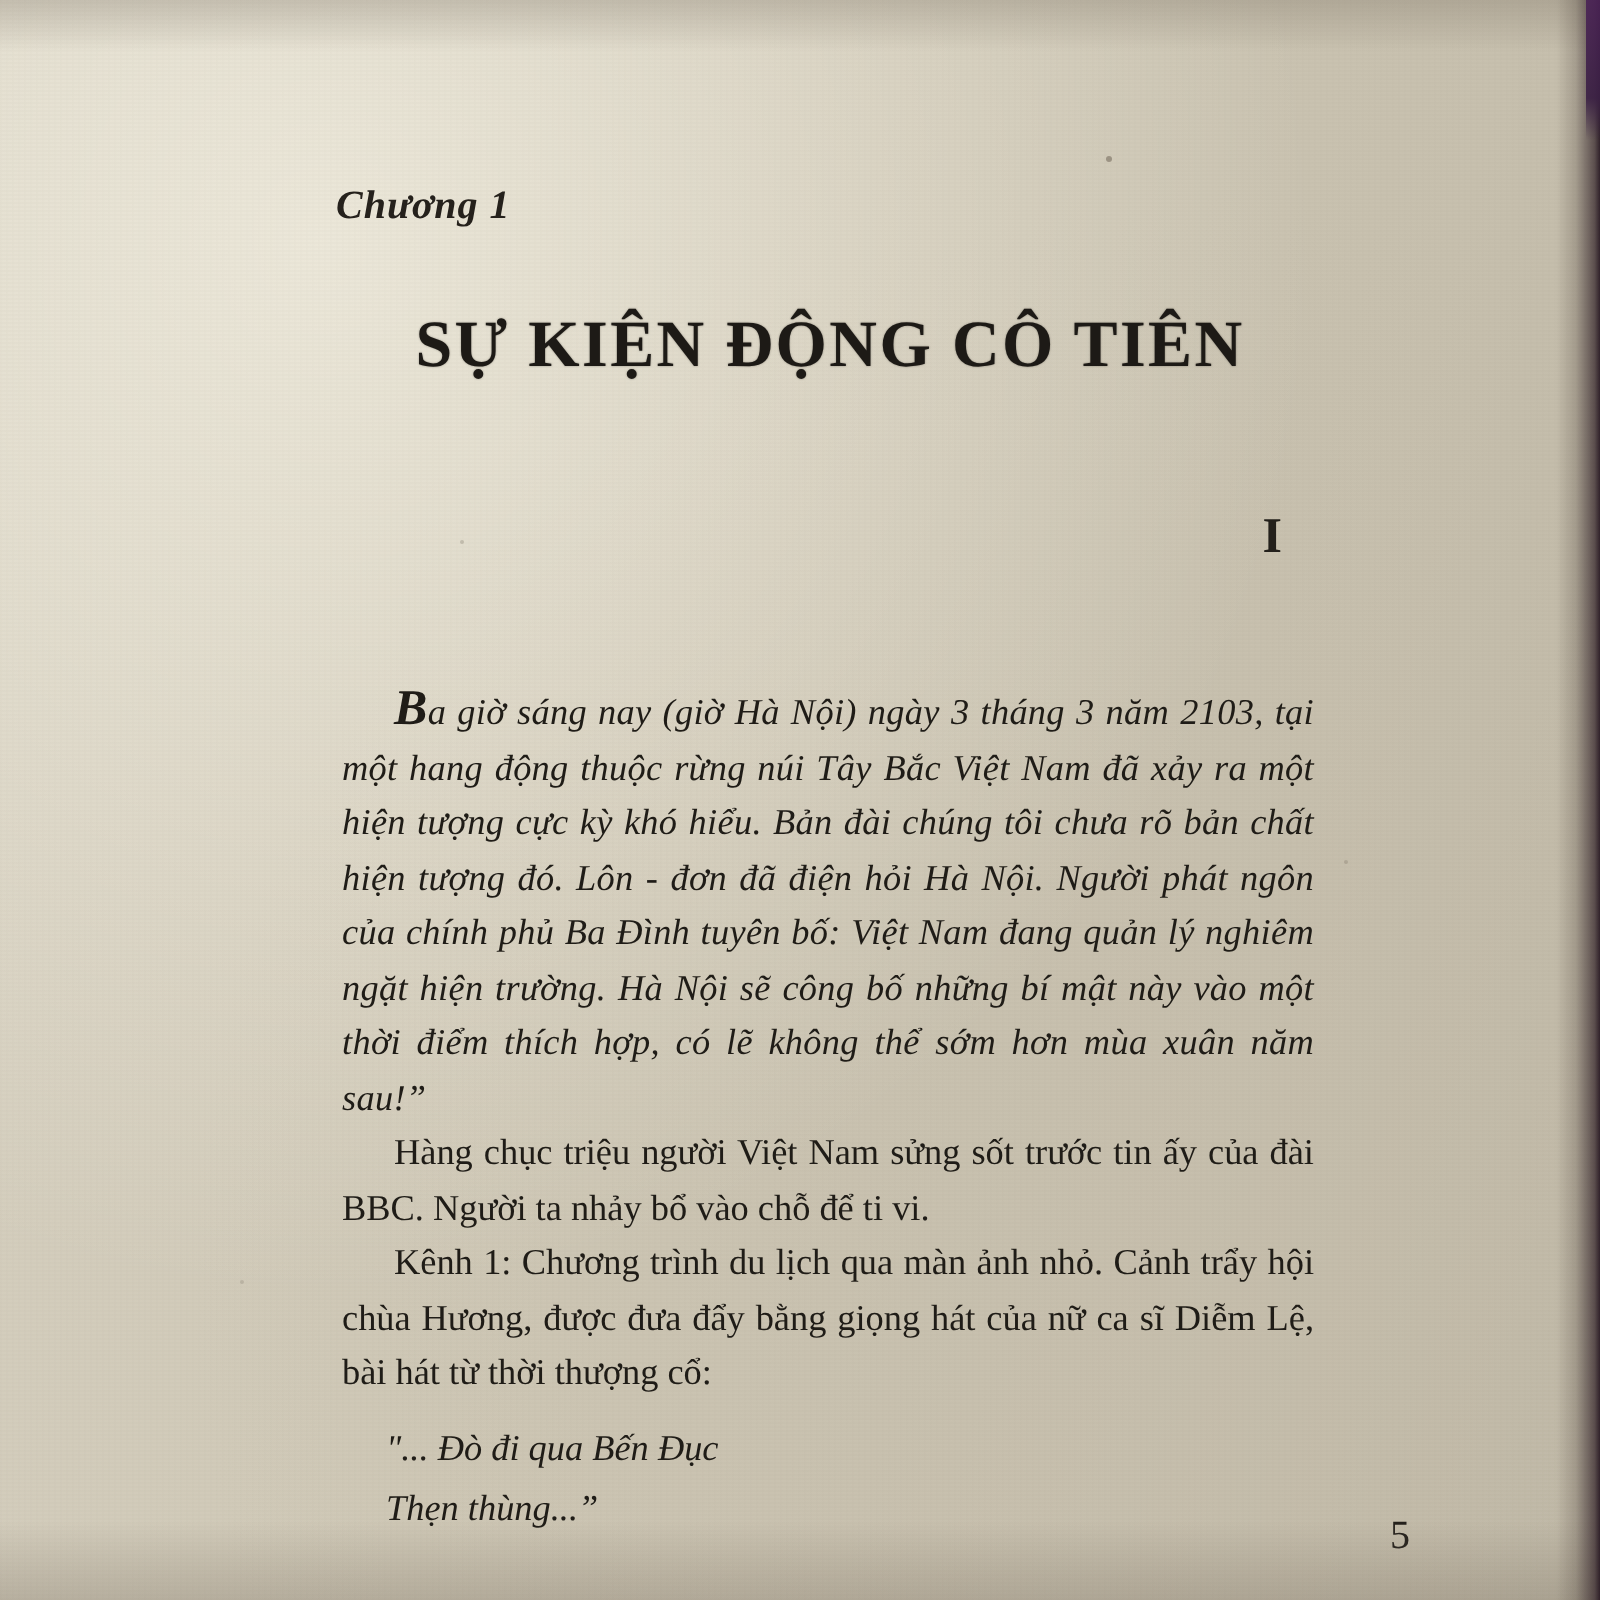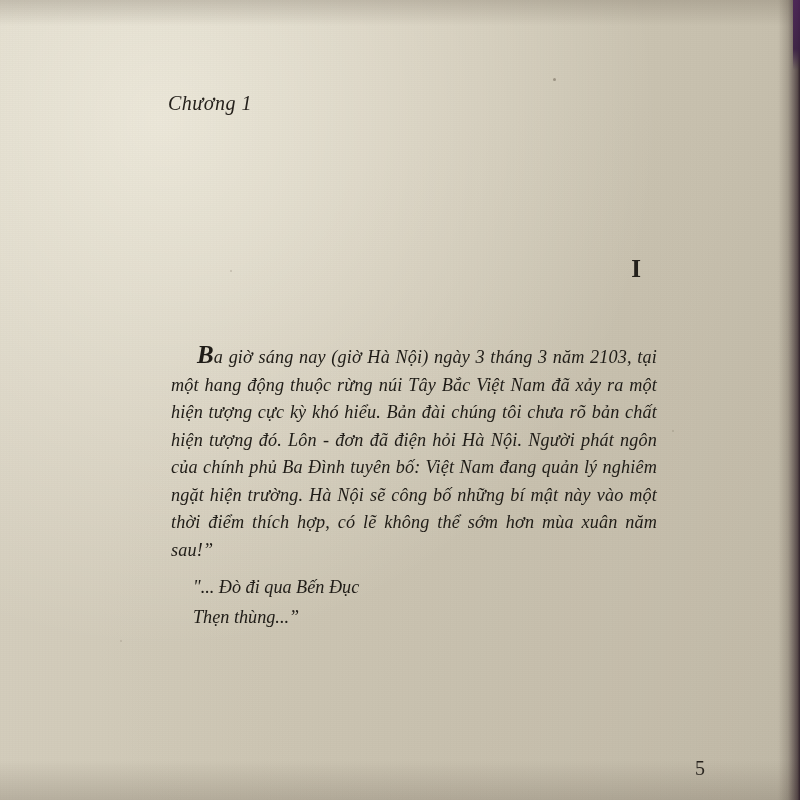--- a/index.html
+++ b/index.html
@@ -77,21 +77,21 @@
     width: 500px;
     height: 800px;
   }
 
   .chapter-label {
     position: absolute;
     left: 3px;
     top: 92px;
     font-family: "Liberation Serif", serif;
     font-style: italic;
-    font-weight: normal;
+    font-weight: bold;
     font-size: 20px;
     color: #25211c;
     letter-spacing: 0.5px;
   }
 
   .chapter-title {
     position: absolute;
     left: 0;
     top: 155px;
     width: 500px;
@@ -176,30 +176,33 @@
 
   <div class="speck" style="left:553px;top:78px;width:3px;height:3px;"></div>
   <div class="speck" style="left:230px;top:270px;width:2px;height:2px;opacity:.5;"></div>
   <div class="speck" style="left:672px;top:430px;width:2px;height:2px;opacity:.45;"></div>
   <div class="speck" style="left:120px;top:640px;width:2px;height:2px;opacity:.4;"></div>
 
   <div id="content">
 
     <div class="chapter-label">Chương 1</div>
 
+    <div class="chapter-title">SỰ KIỆN ĐỘNG CÔ TIÊN</div>
 
     <div class="section-number">I</div>
 
     <div id="body-text">
 
       <p class="italic indent dropcap-para">
         <span class="dropcap">B</span><span>a giờ sáng nay (giờ Hà Nội) ngày 3 tháng 3 năm 2103, tại một hang động thuộc rừng núi Tây Bắc Việt Nam đã xảy ra một hiện tượng cực kỳ khó hiểu. Bản đài chúng tôi chưa rõ bản chất hiện tượng đó. Lôn - đơn đã điện hỏi Hà Nội. Người phát ngôn của chính phủ Ba Đình tuyên bố: Việt Nam đang quản lý nghiêm ngặt hiện trường. Hà Nội sẽ công bố những bí mật này vào một thời điểm thích hợp, có lẽ không thể sớm hơn mùa xuân năm sau!”</span>
       </p>
 
-
+      <p class="indent">Hàng chục triệu người Việt Nam sửng sốt trước tin ấy của đài BBC. Người ta nhảy bổ vào chỗ để ti vi.</p>
+
+      <p class="indent">Kênh 1: Chương trình du lịch qua màn ảnh nhỏ. Cảnh trẩy hội chùa Hương, được đưa đẩy bằng giọng hát của nữ ca sĩ Diễm Lệ, bài hát từ thời thượng cổ:</p>
 
       <div style="height:8px;"></div>
 
       <div class="quote-line">"... Đò đi qua Bến Đục</div>
       <div class="quote-line">Thẹn thùng...”</div>
     </div>
   </div>
 
   <div class="page-number">5</div>
 

